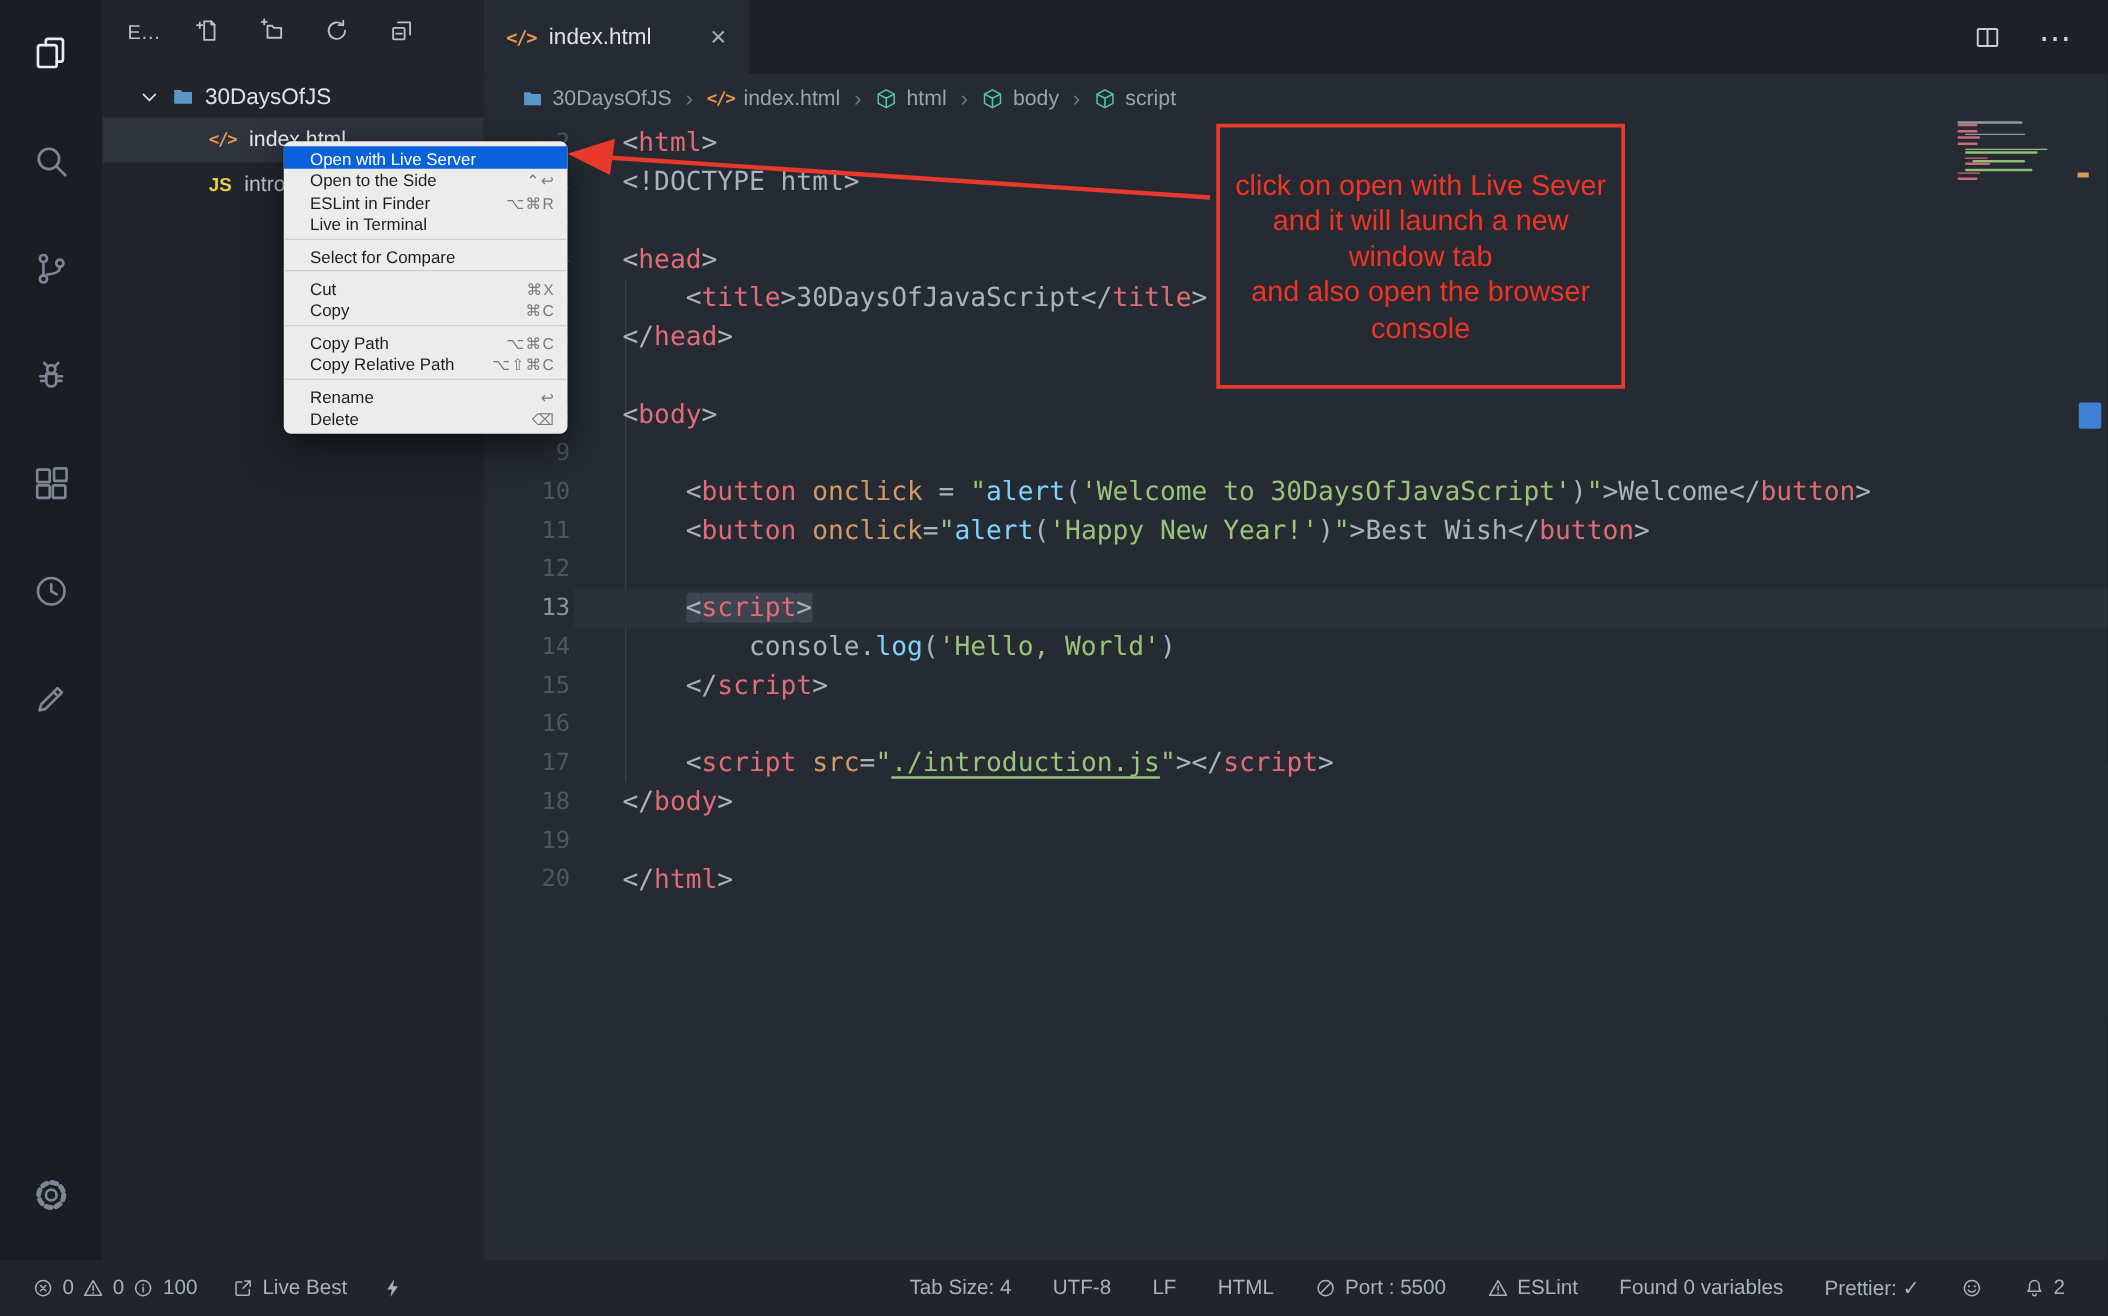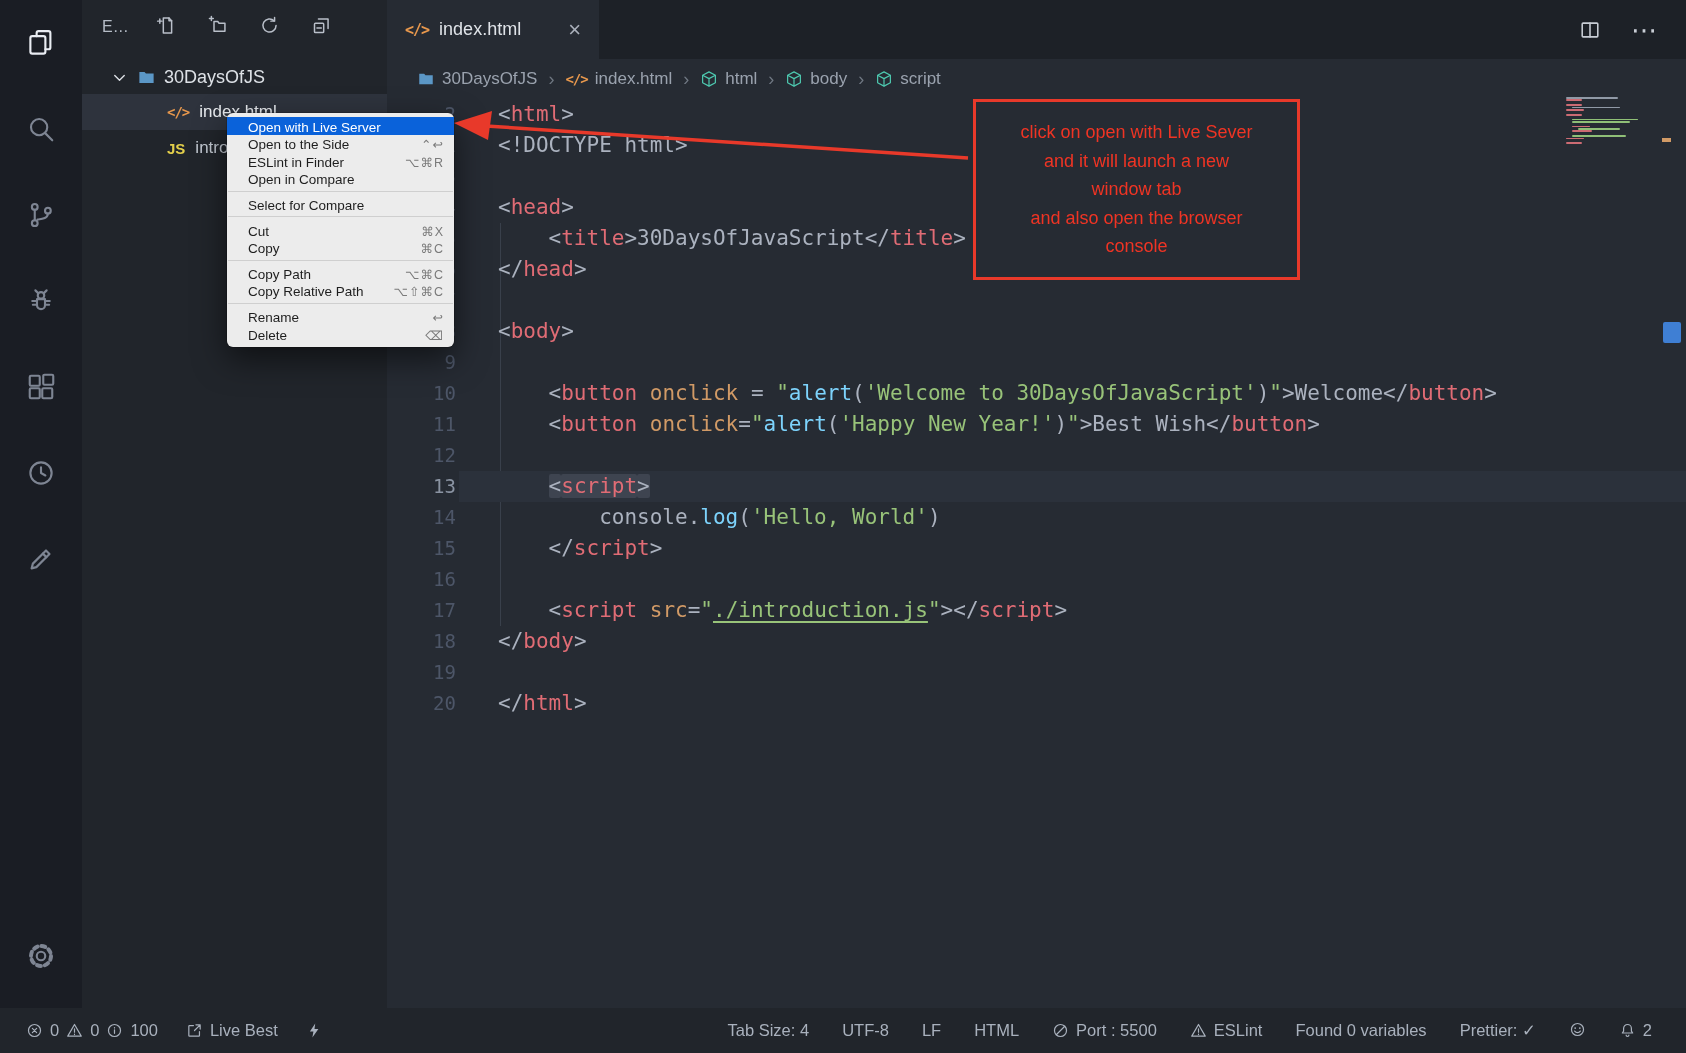--- a/index.html
+++ b/index.html
@@ -60,36 +60,36 @@
   .tk-u { color:#98c379; text-decoration:underline; text-underline-offset:4px; }
 
   .minimap { position:absolute; top:97px; right:24px; width:96px; }
   .mm-bar { height:1.8px; margin-bottom:0.6px; border-radius:1px; }
   .ov-orange { position:absolute; top:138px; right:15px; width:9px; height:4px; background:#d19a66; }
   .ov-blue { position:absolute; top:322px; right:5px; width:18px; height:21px; background:#3f7fd4; border-radius:2px; cursor:pointer; }
 
   
   .status-bar { position:absolute; left:0; right:0; bottom:0; height:45px; background:#21252b; display:flex; align-items:center; color:#a9b1bd; font-size:16.5px; padding:0 34px 0 26px; }
   .st-left { display:flex; gap:28px; align-items:center; }
-  .st-right { margin-left:auto; display:flex; gap:33px; align-items:flex-start; }
+  .st-right { margin-left:auto; display:flex; gap:33px; align-items:center; }
   .st-item { display:flex; align-items:center; gap:7px; cursor:pointer; white-space:nowrap; }
   .st-item .ico svg { width:17px; height:17px; }
 
   
   .context-menu { position:absolute; left:227px; top:113px; width:227px; background:#ececec; border-radius:6px; box-shadow:0 12px 32px rgba(0,0,0,.55), 0 0 0 1px rgba(0,0,0,.14); padding:4px 0; z-index:40; }
   .menu-item { display:flex; align-items:flex-end; height:17.6px; padding:0 10px 0 21px; font-size:13.5px; color:#1e1e1e; cursor:pointer; }
   .menu-item.hl { background:#0a62da; color:#fff; }
   .menu-label { white-space:nowrap; }
   .menu-key { margin-left:auto; color:#7a7a7a; font-size:12.5px; letter-spacing:1px; }
   .menu-item.hl .menu-key { color:#fff; }
   .menu-sep { height:1px; background:#cfcfcf; margin:3.5px 1px; }
 
   
   .arrow { position:absolute; left:450px; top:92px; z-index:60; pointer-events:none; }
-  .annotation-box { position:absolute; left:973px; top:99px; width:327px; height:181px; border:3px solid #e8392a; z-index:55; display:flex; flex-direction:column; justify-content:center; color:#ef3424; font-size:18px; line-height:28.5px; text-align:center; }
+  .annotation-box { position:absolute; left:973px; top:99px; width:327px; height:212px; border:3px solid #e8392a; z-index:55; display:flex; flex-direction:column; justify-content:center; color:#ef3424; font-size:23px; line-height:28.5px; text-align:center; }
 </style>
 </head>
 <body>
 
 <div class="app">
 
   <div class="activity-bar">
     <div class="ab-top">
         <div class="ab-item active">
           <span class="ico">
@@ -450,21 +450,21 @@
       </div>
       <div class="menu-item">
         <span class="menu-label">Open to the Side</span>
         <span class="menu-key">⌃↩</span>
       </div>
       <div class="menu-item">
         <span class="menu-label">ESLint in Finder</span>
         <span class="menu-key">⌥⌘R</span>
       </div>
       <div class="menu-item">
-        <span class="menu-label">Open in Compare</span>
+        <span class="menu-label">Live in Terminal</span>
         <span class="menu-key"></span>
       </div>
       <div class="menu-sep"></div>
       <div class="menu-item">
         <span class="menu-label">Select for Compare</span>
         <span class="menu-key"></span>
       </div>
       <div class="menu-sep"></div>
       <div class="menu-item">
         <span class="menu-label">Cut</span>

